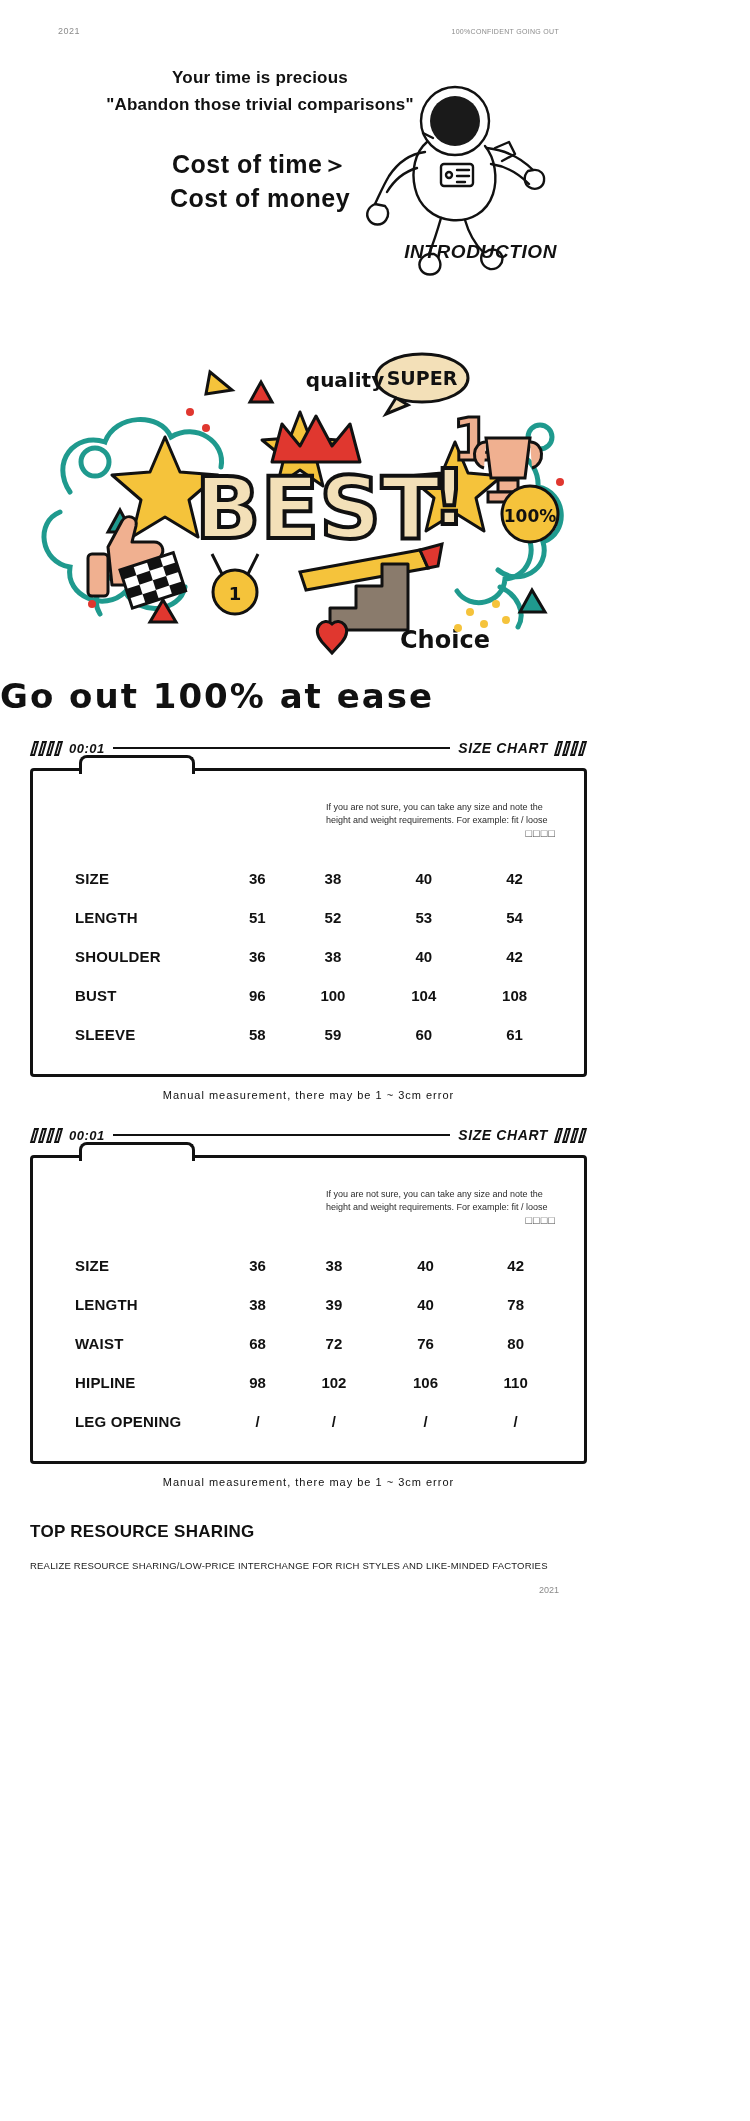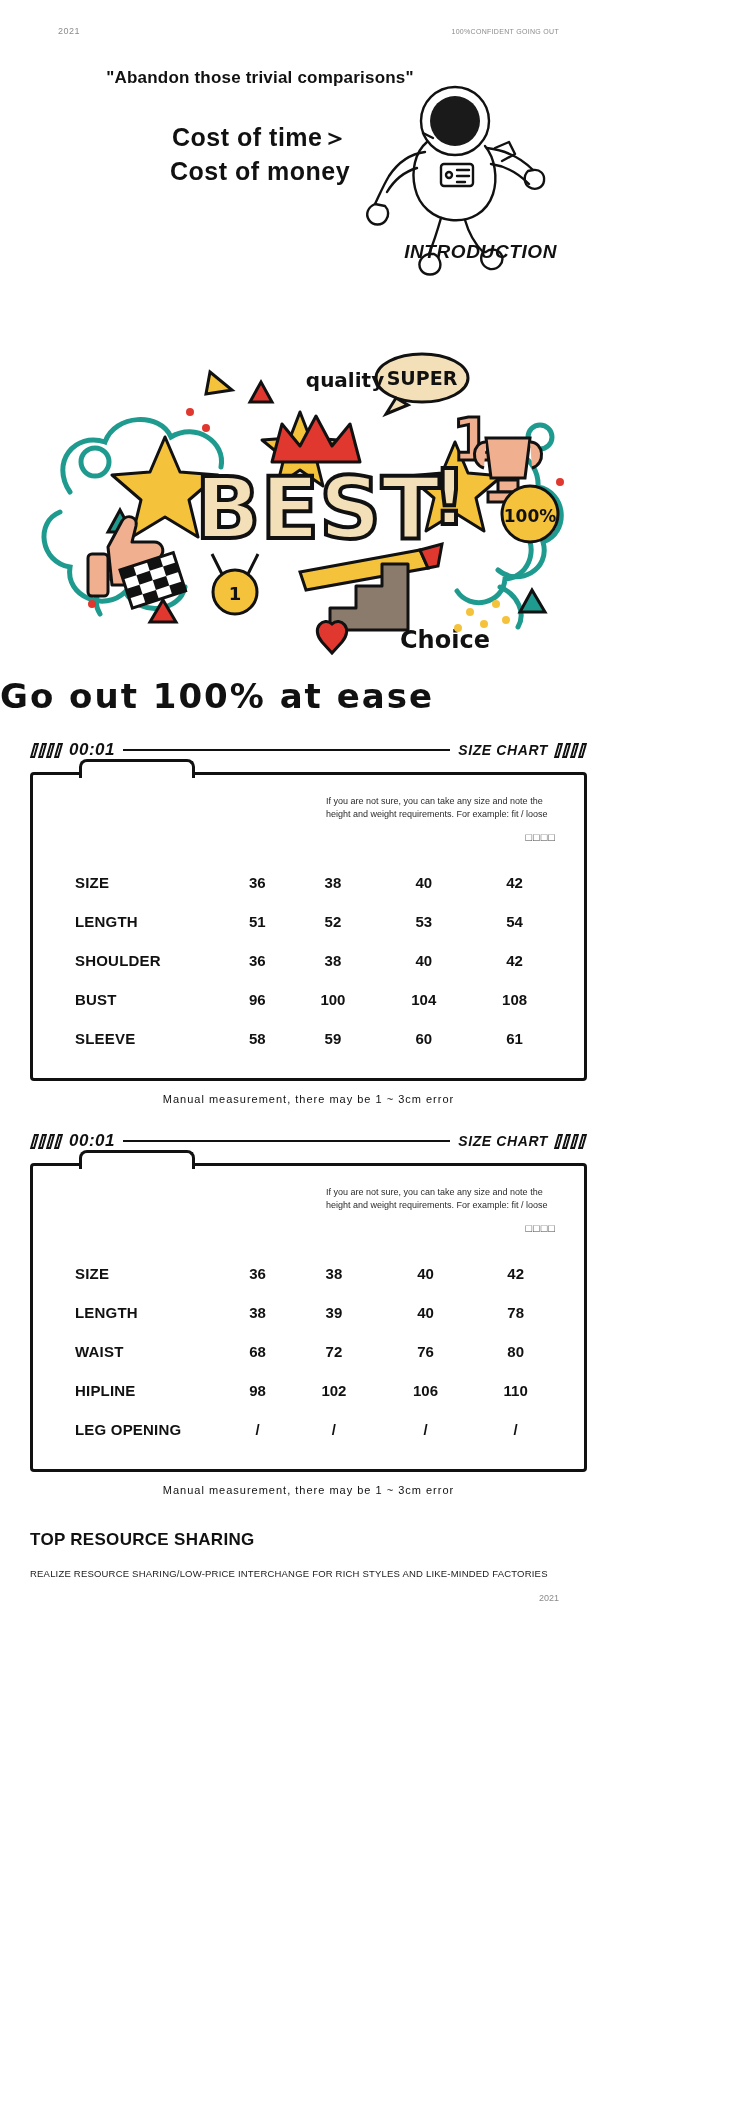--- a/index.html
+++ b/index.html
@@ -104,21 +104,21 @@
     gap: 3px;
     transform: skewX(-16deg);
   }
   .bars i {
     display: block;
     width: 5px;
     height: 15px;
     border: 2px solid #111;
   }
   .time-label {
-    font-size: 17px;
+    font-size: 13px;
     font-weight: bold;
     font-style: italic;
     letter-spacing: .5px;
   }
   .rule {
     flex: 1;
     height: 2px;
     background: #111;
   }
   .chart-title {
@@ -156,21 +156,21 @@
     left: 49px;
     top: -3px;
     width: 104px;
     height: 6px;
     background: #fff;
   }
 
   .note {
     position: absolute;
     right: 28px;
-    top: 20px;
+    top: 30px;
     width: 230px;
     font-size: 9px;
     line-height: 1.45;
     color: #2b2b2b;
   }
   .note-sub {
     position: absolute;
     right: 28px;
     top: 56px;
     font-size: 11px;
@@ -234,20 +234,21 @@
 
 <div class="page">
 
   <div class="micro-header">
     <span>2021</span>
     <span class="right">100%CONFIDENT GOING OUT</span>
   </div>
 
   <div class="hero">
     <div class="hero-text">
+      <div class="hero-line-1">Your time is precious</div>
       <div class="hero-line-2">"Abandon those trivial comparisons"</div>
       <div class="hero-big">
         <div>Cost of time＞</div>
         <div>Cost of money</div>
       </div>
     </div>
 
     <svg class="astronaut" viewBox="0 0 230 200">
       <g fill="none" stroke="#111" stroke-width="2.4" stroke-linecap="round" stroke-linejoin="round">
 

